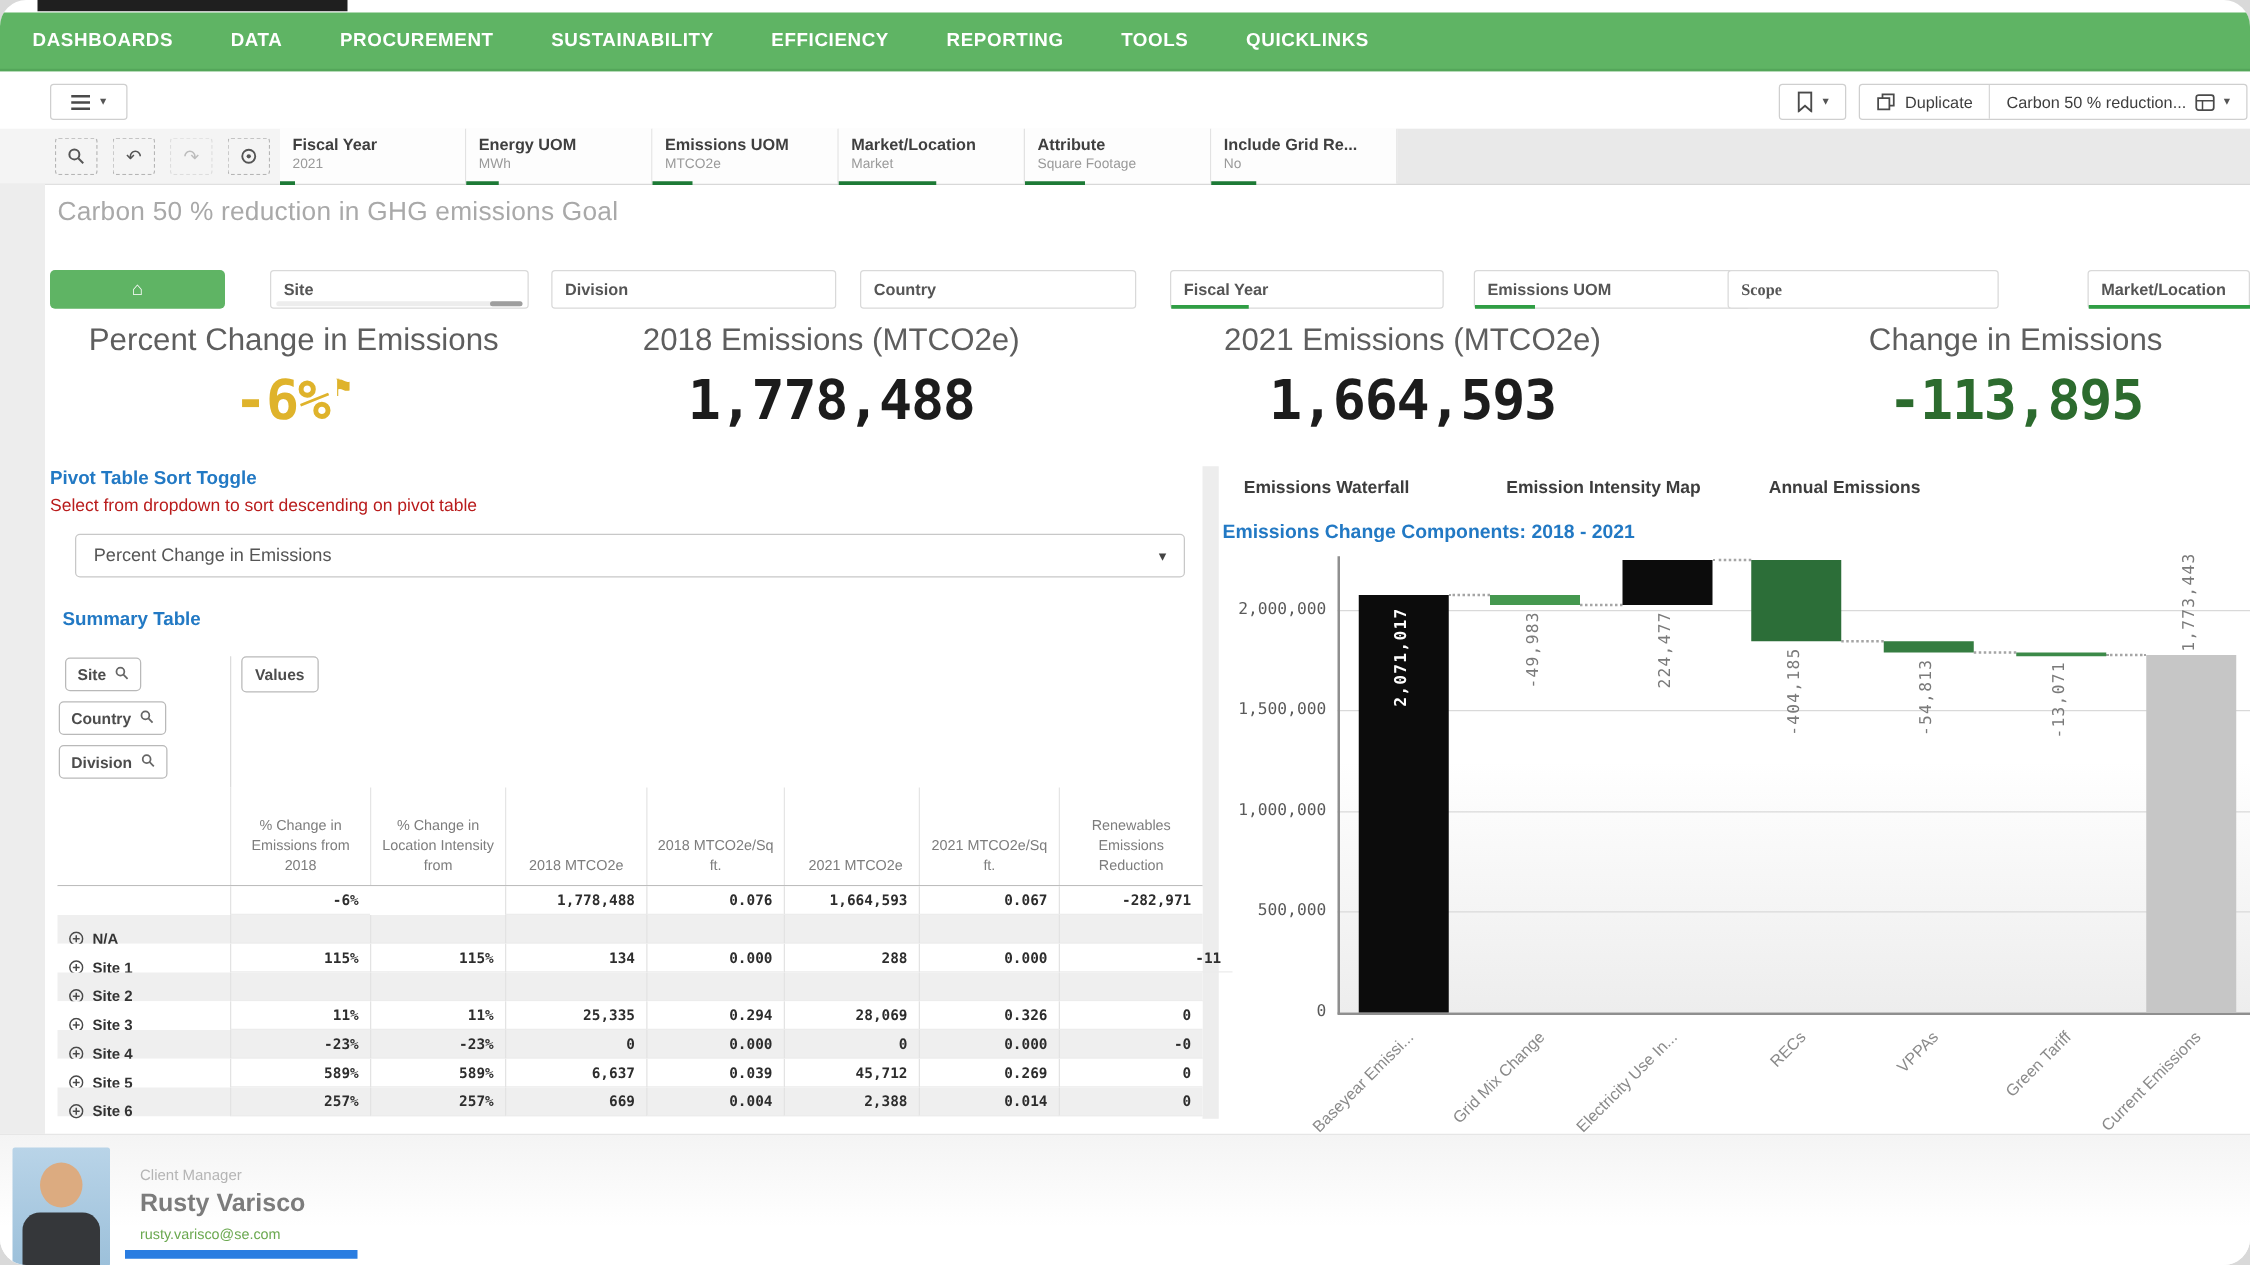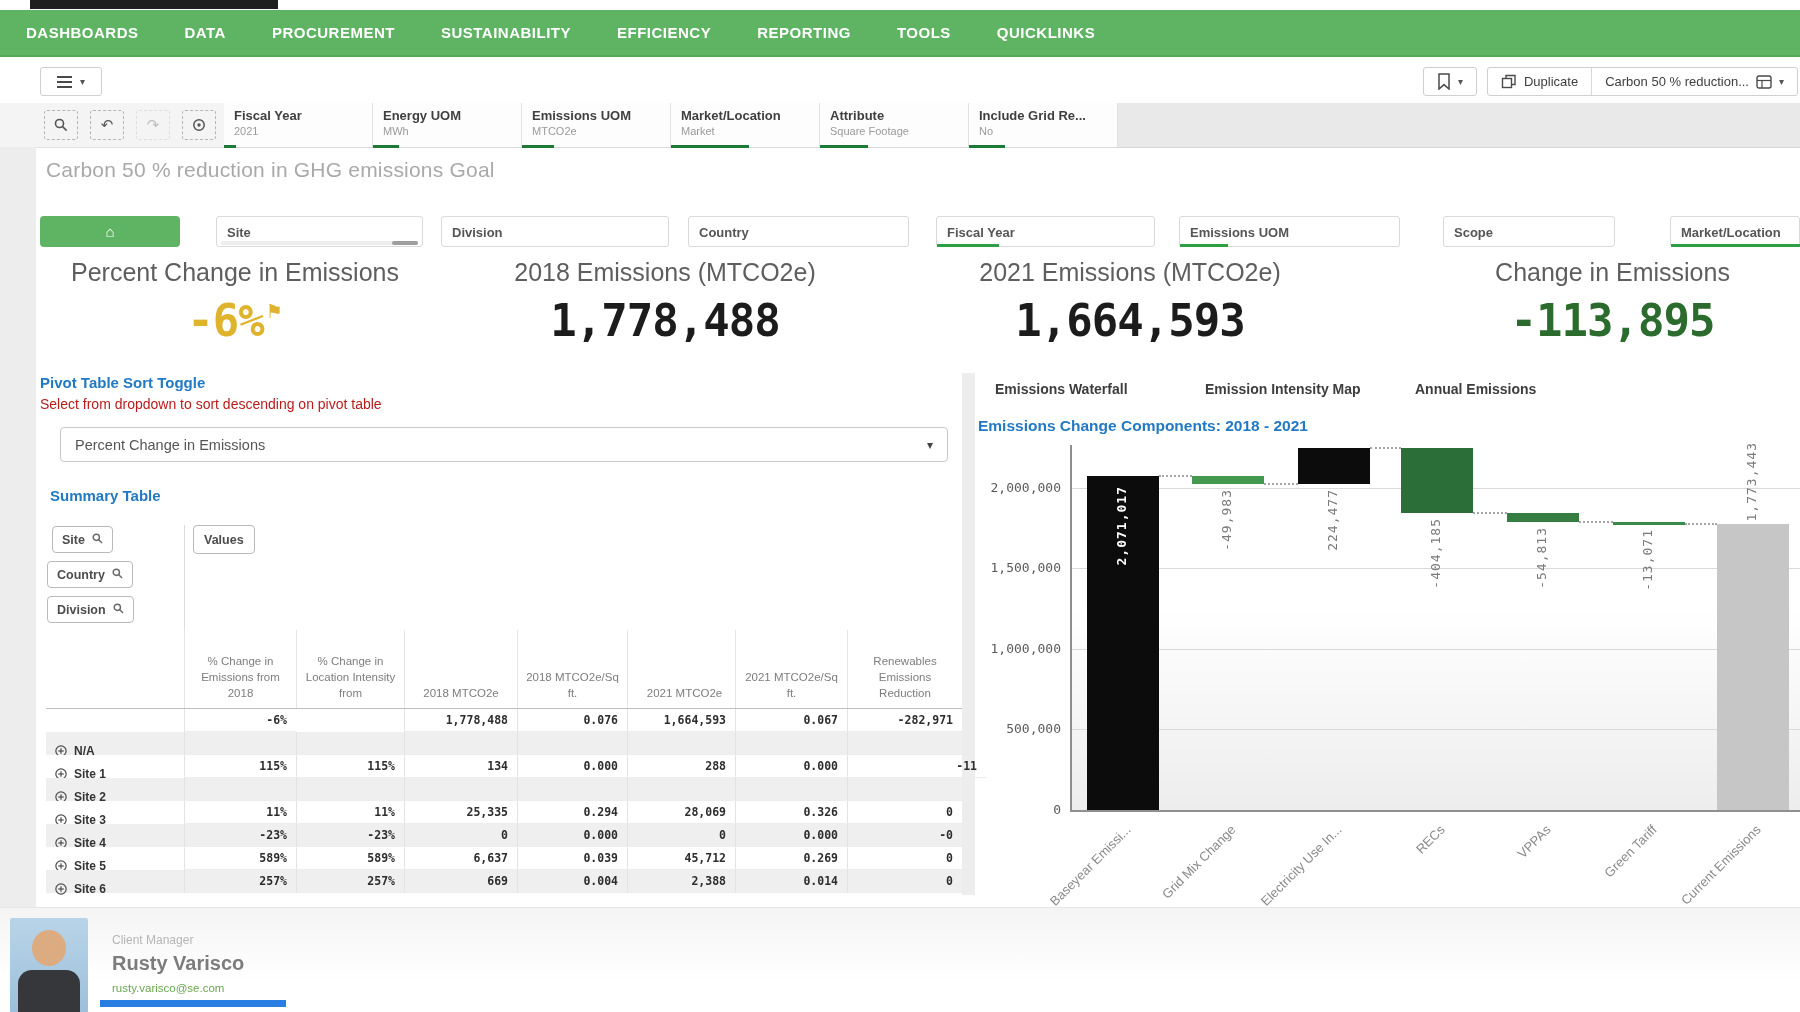--- a/index.html
+++ b/index.html
@@ -1,17 +1,17 @@
 <!DOCTYPE html>
 <html><head>
 <meta charset="utf-8">
 <style>
   html,body{margin:0;padding:0;background:#d9d9d9;}
   .canvas{position:relative;width:1800px;height:1012px;background:#ffffff;overflow:hidden;
-          font-family:"Liberation Sans",sans-serif;color:#333;}
+          font-family:"Liberation Sans",sans-serif;color:#333;border-radius:21px;}
   
   .top-dark-strip{position:absolute;left:30px;top:0;width:248px;height:9px;background:#1f1f1f;}
   
   .navbar{position:absolute;left:0;top:10px;width:100%;height:47px;background:#5fb464;
           border-bottom:2px solid #54a65a;display:flex;align-items:center;gap:46px;
           padding-left:26px;box-sizing:border-box;}
   .nav-item{color:#fff;font-size:15px;font-weight:600;letter-spacing:.5px;cursor:pointer;white-space:nowrap;}
   
   .toolbar{position:absolute;left:0;top:59px;width:100%;height:44px;background:#fff;}
   .menu-btn{position:absolute;left:40px;top:8px;width:62px;height:29px;background:#fff;
@@ -242,21 +242,21 @@
     <button class="home-btn">
       <span>⌂</span>
     </button>
   <div class="filter-box" style="left: 216px; width: 207px;"><span class="filter-label">Site</span><div class="scroll-track">
           <div class="scroll-handle"></div>
         </div></div>
       <div class="filter-box" style="left: 441px; width: 228px;"><span class="filter-label">Division</span></div>
       <div class="filter-box" style="left: 688px; width: 221px;"><span class="filter-label">Country</span></div>
       <div class="filter-box" style="left: 936px; width: 219px;"><span class="filter-label">Fiscal Year</span><div class="filter-sel" style="width: 62px;"></div></div>
       <div class="filter-box" style="left: 1179px; width: 221px;"><span class="filter-label">Emissions UOM</span><div class="filter-sel" style="width: 48px;"></div></div>
-      <div class="filter-box" style="left: 1443px; width: 172px;"><span class="filter-label">Scope</span></div>
+      <div class="filter-box" style="left: 1382px; width: 217px; font-family: Liberation Serif, serif;"><span class="filter-label">Scope</span></div>
       <div class="filter-box" style="left: 1670px; width: 130px;"><span class="filter-label">Market/Location</span><div class="filter-sel" style="width: 130px;"></div></div>
     </div>
 
   <div id="kpi-row">
       <div class="kpi" style="left: 40px; width: 390px;"><span class="kpi-title">Percent Change in Emissions</span><span class="kpi-value" style="color: rgb(223, 179, 43);">-6%</span><span class="kpi-flag" style="color: rgb(223, 179, 43);">⚑</span></div>
       <div class="kpi" style="left: 445px; width: 440px;"><span class="kpi-title">2018 Emissions (MTCO2e)</span><span class="kpi-value" style="color: rgb(28, 28, 28);">1,778,488</span></div>
       <div class="kpi" style="left: 905px; width: 450px;"><span class="kpi-title">2021 Emissions (MTCO2e)</span><span class="kpi-value" style="color: rgb(28, 28, 28);">1,664,593</span></div>
       <div class="kpi" style="left: 1430px; width: 365px;"><span class="kpi-title">Change in Emissions</span><span class="kpi-value" style="color: rgb(44, 107, 46);">-113,895</span></div>
     </div>
 

